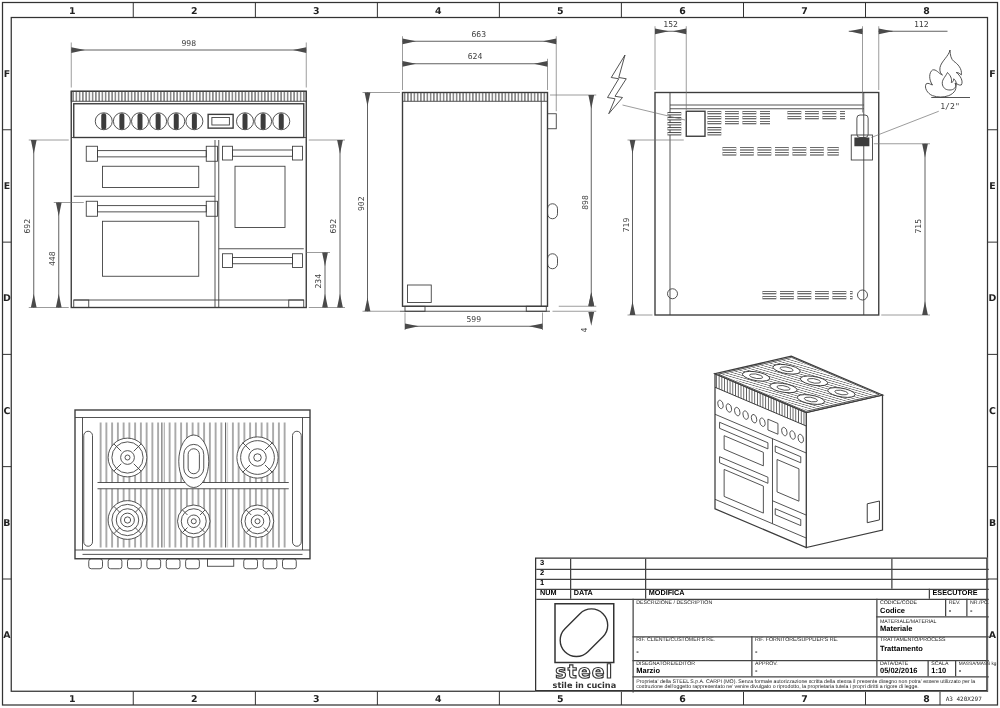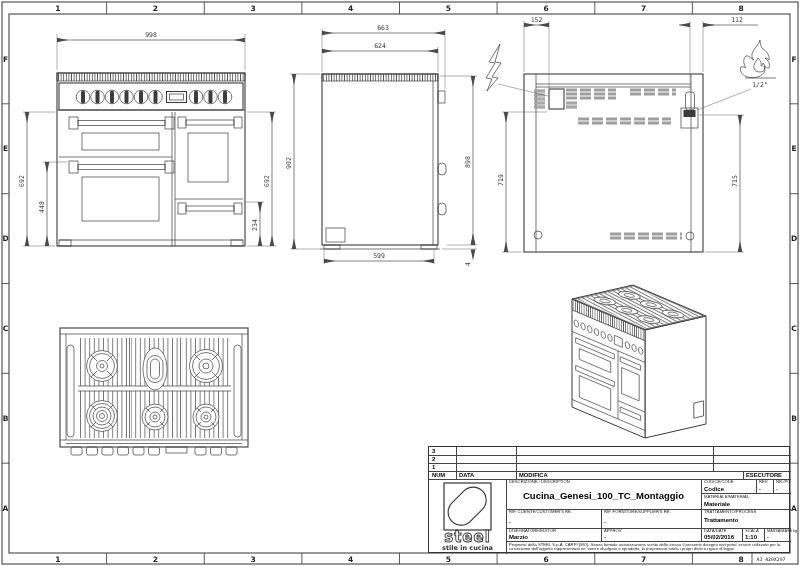--- a/index.html
+++ b/index.html
@@ -497,21 +497,20 @@
   <div class="tbh" style="left:317px;top:25px">ESECUTORE</div>
 
   <svg style="position:absolute;left:0;top:32px" width="77" height="75">
     <rect x="15" y="4" width="47" height="47" fill="none" stroke="#333" stroke-width="1.2"></rect>
     <rect x="17" y="14" width="43" height="26" rx="13" fill="#fff" stroke="#333" stroke-width="1.1" transform="rotate(-45 38.5 27.5)"></rect>
     <text x="38.5" y="63" text-anchor="middle" font-family="DejaVu Sans, sans-serif" font-size="15" font-weight="bold" letter-spacing="1" fill="#fff" stroke="#333" stroke-width="0.9">steel</text>
     <text x="38.5" y="71" text-anchor="middle" font-family="DejaVu Sans, sans-serif" font-size="6.5" font-weight="bold" fill="#333">stile in cucina</text>
   </svg>
 
   <div class="tbt" style="left:80px;top:33px">DESCRIZIONE / DESCRIPTION</div>
-  <div class="tbd" style="left:77px;top:43px;width:195px">Cucina_Genesi_100_TC_Montaggio</div>
   <div class="tbt" style="left:80px;top:63px">RIF. CLIENTE/CUSTOMER'S RE.</div>
   <div class="tbv" style="left:80px;top:72px">-</div>
   <div class="tbt" style="left:175px;top:63px">RIF. FORNITORE/SUPPLIER'S RE.</div>
   <div class="tbv" style="left:175px;top:72px">-</div>
   <div class="tbt" style="left:80px;top:82px">DISEGNATORE/EDITOR</div>
   <div class="tbv" style="left:80px;top:87px">Marzio</div>
   <div class="tbt" style="left:175px;top:82px">APPROV.</div>
   <div class="tbv" style="left:175px;top:87px">-</div>
 
   <div class="tbt" style="left:275px;top:33px">CODICE/CODE</div>

